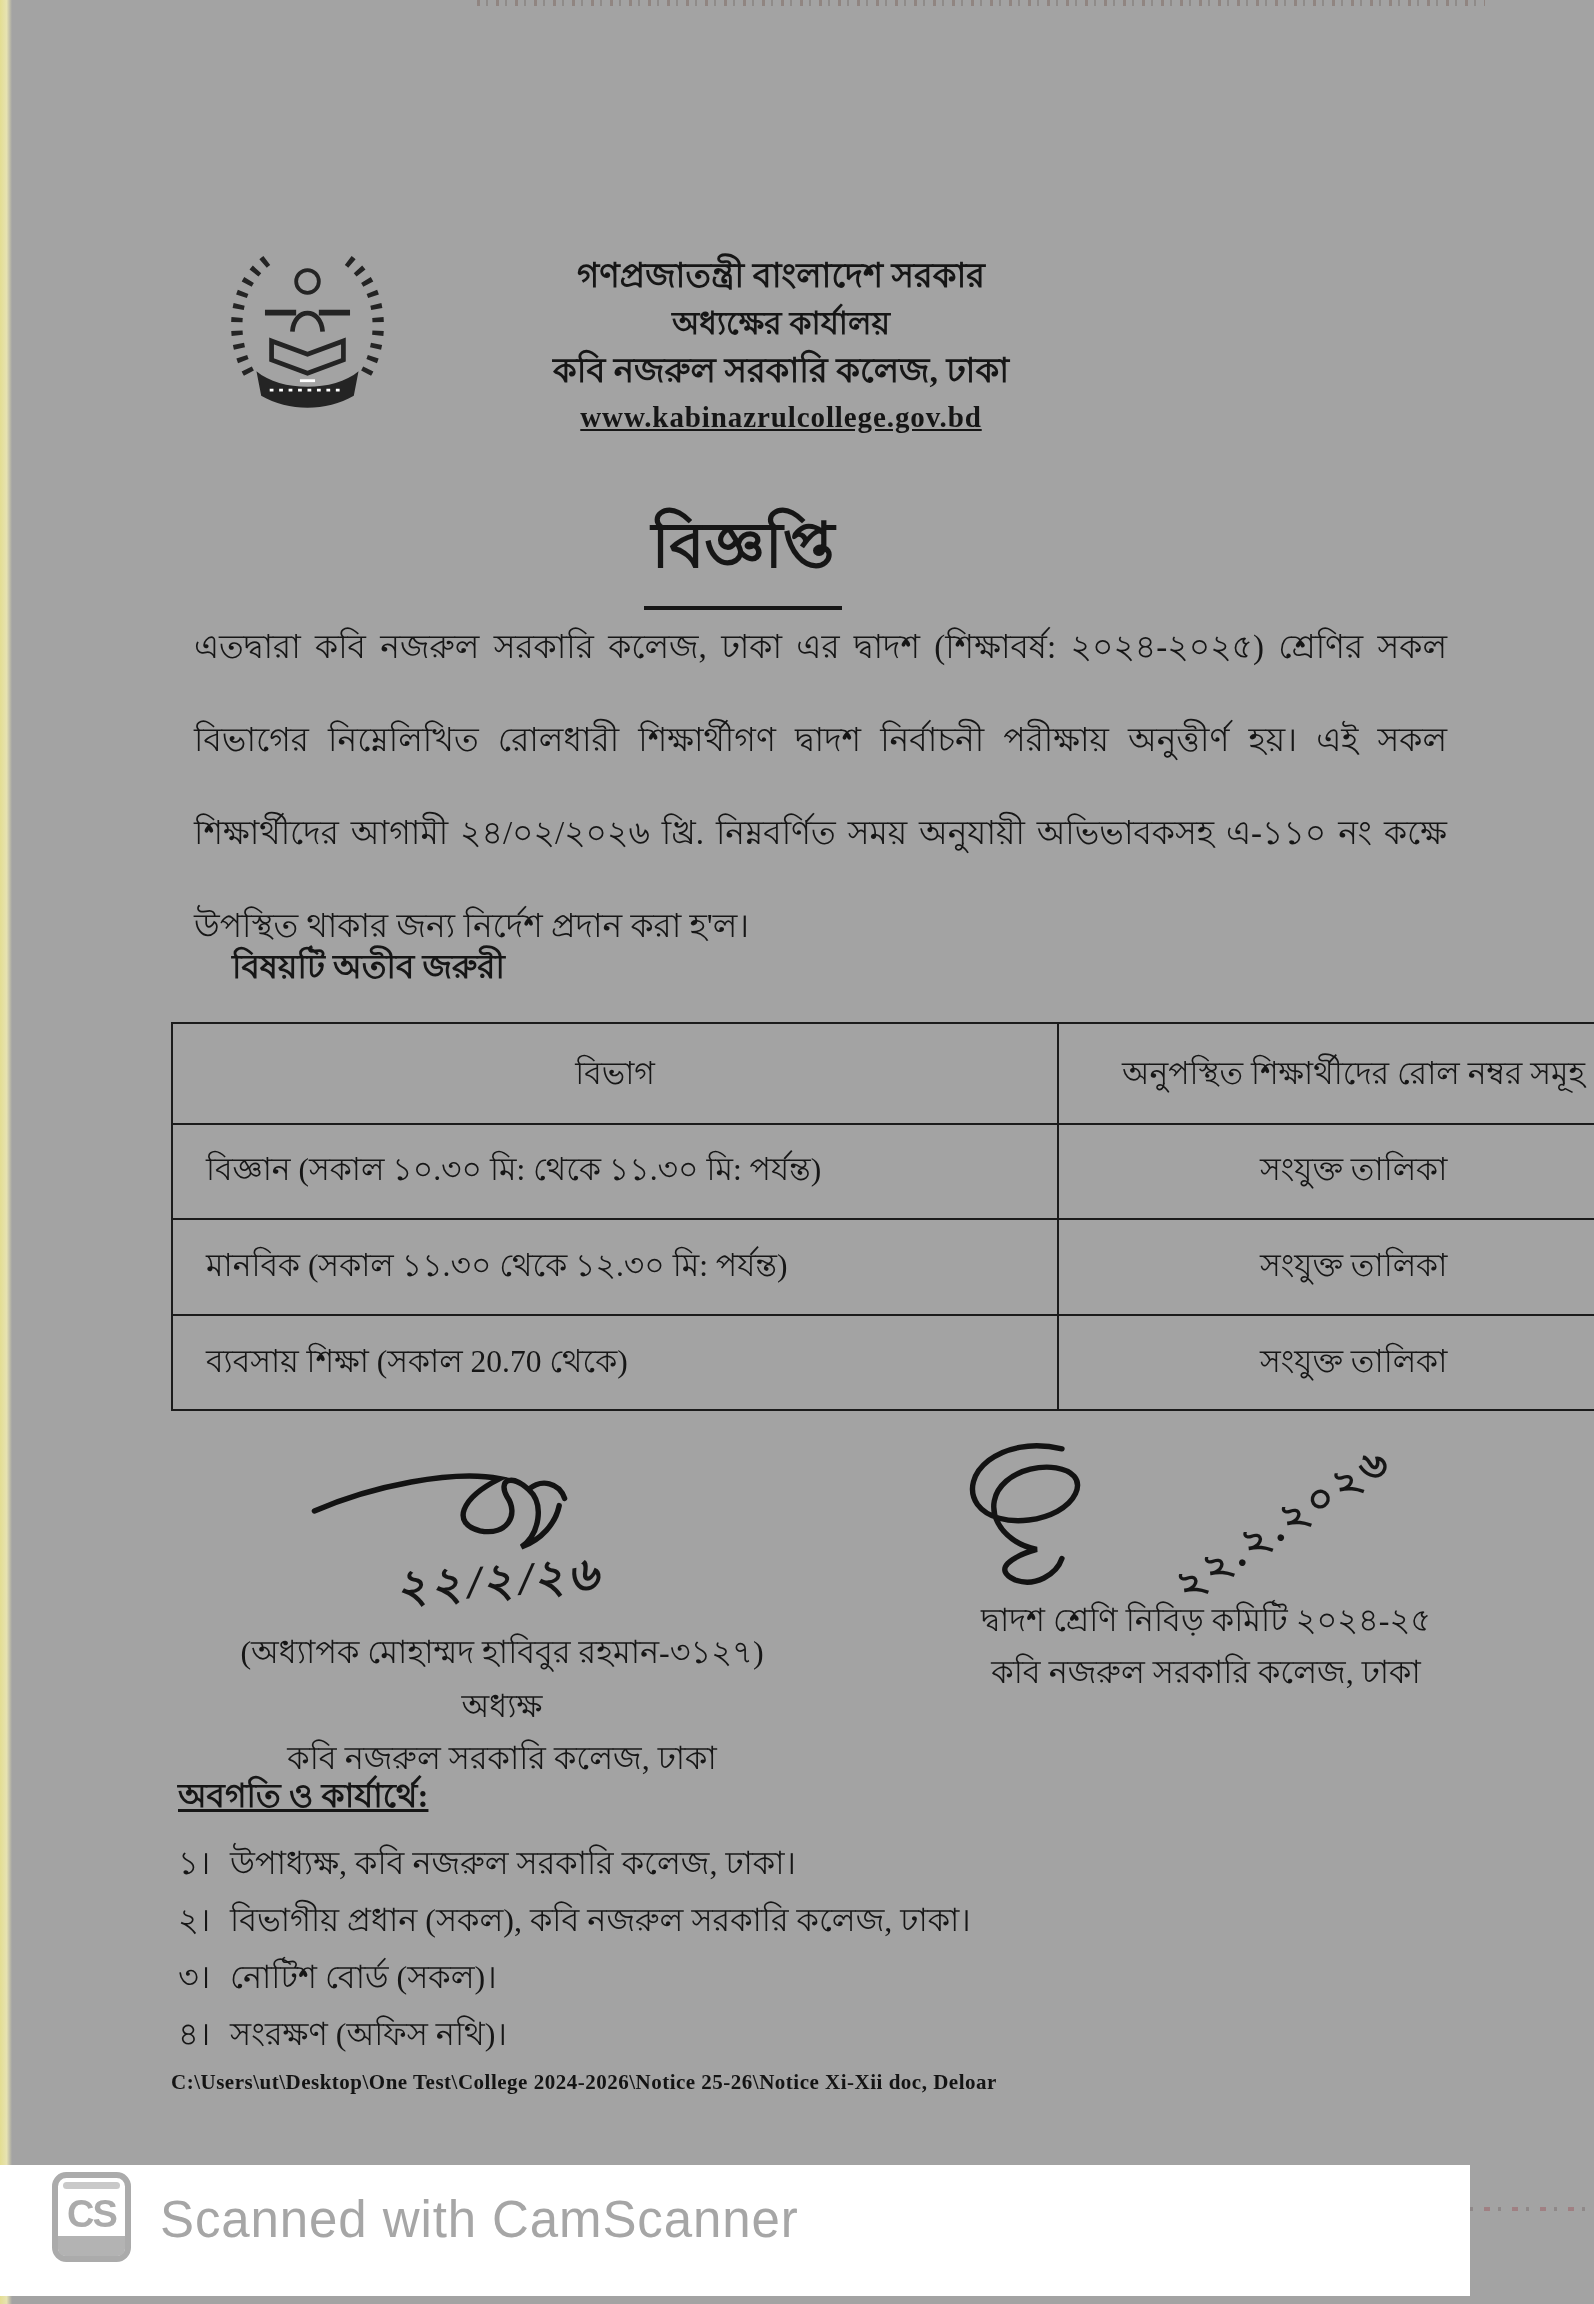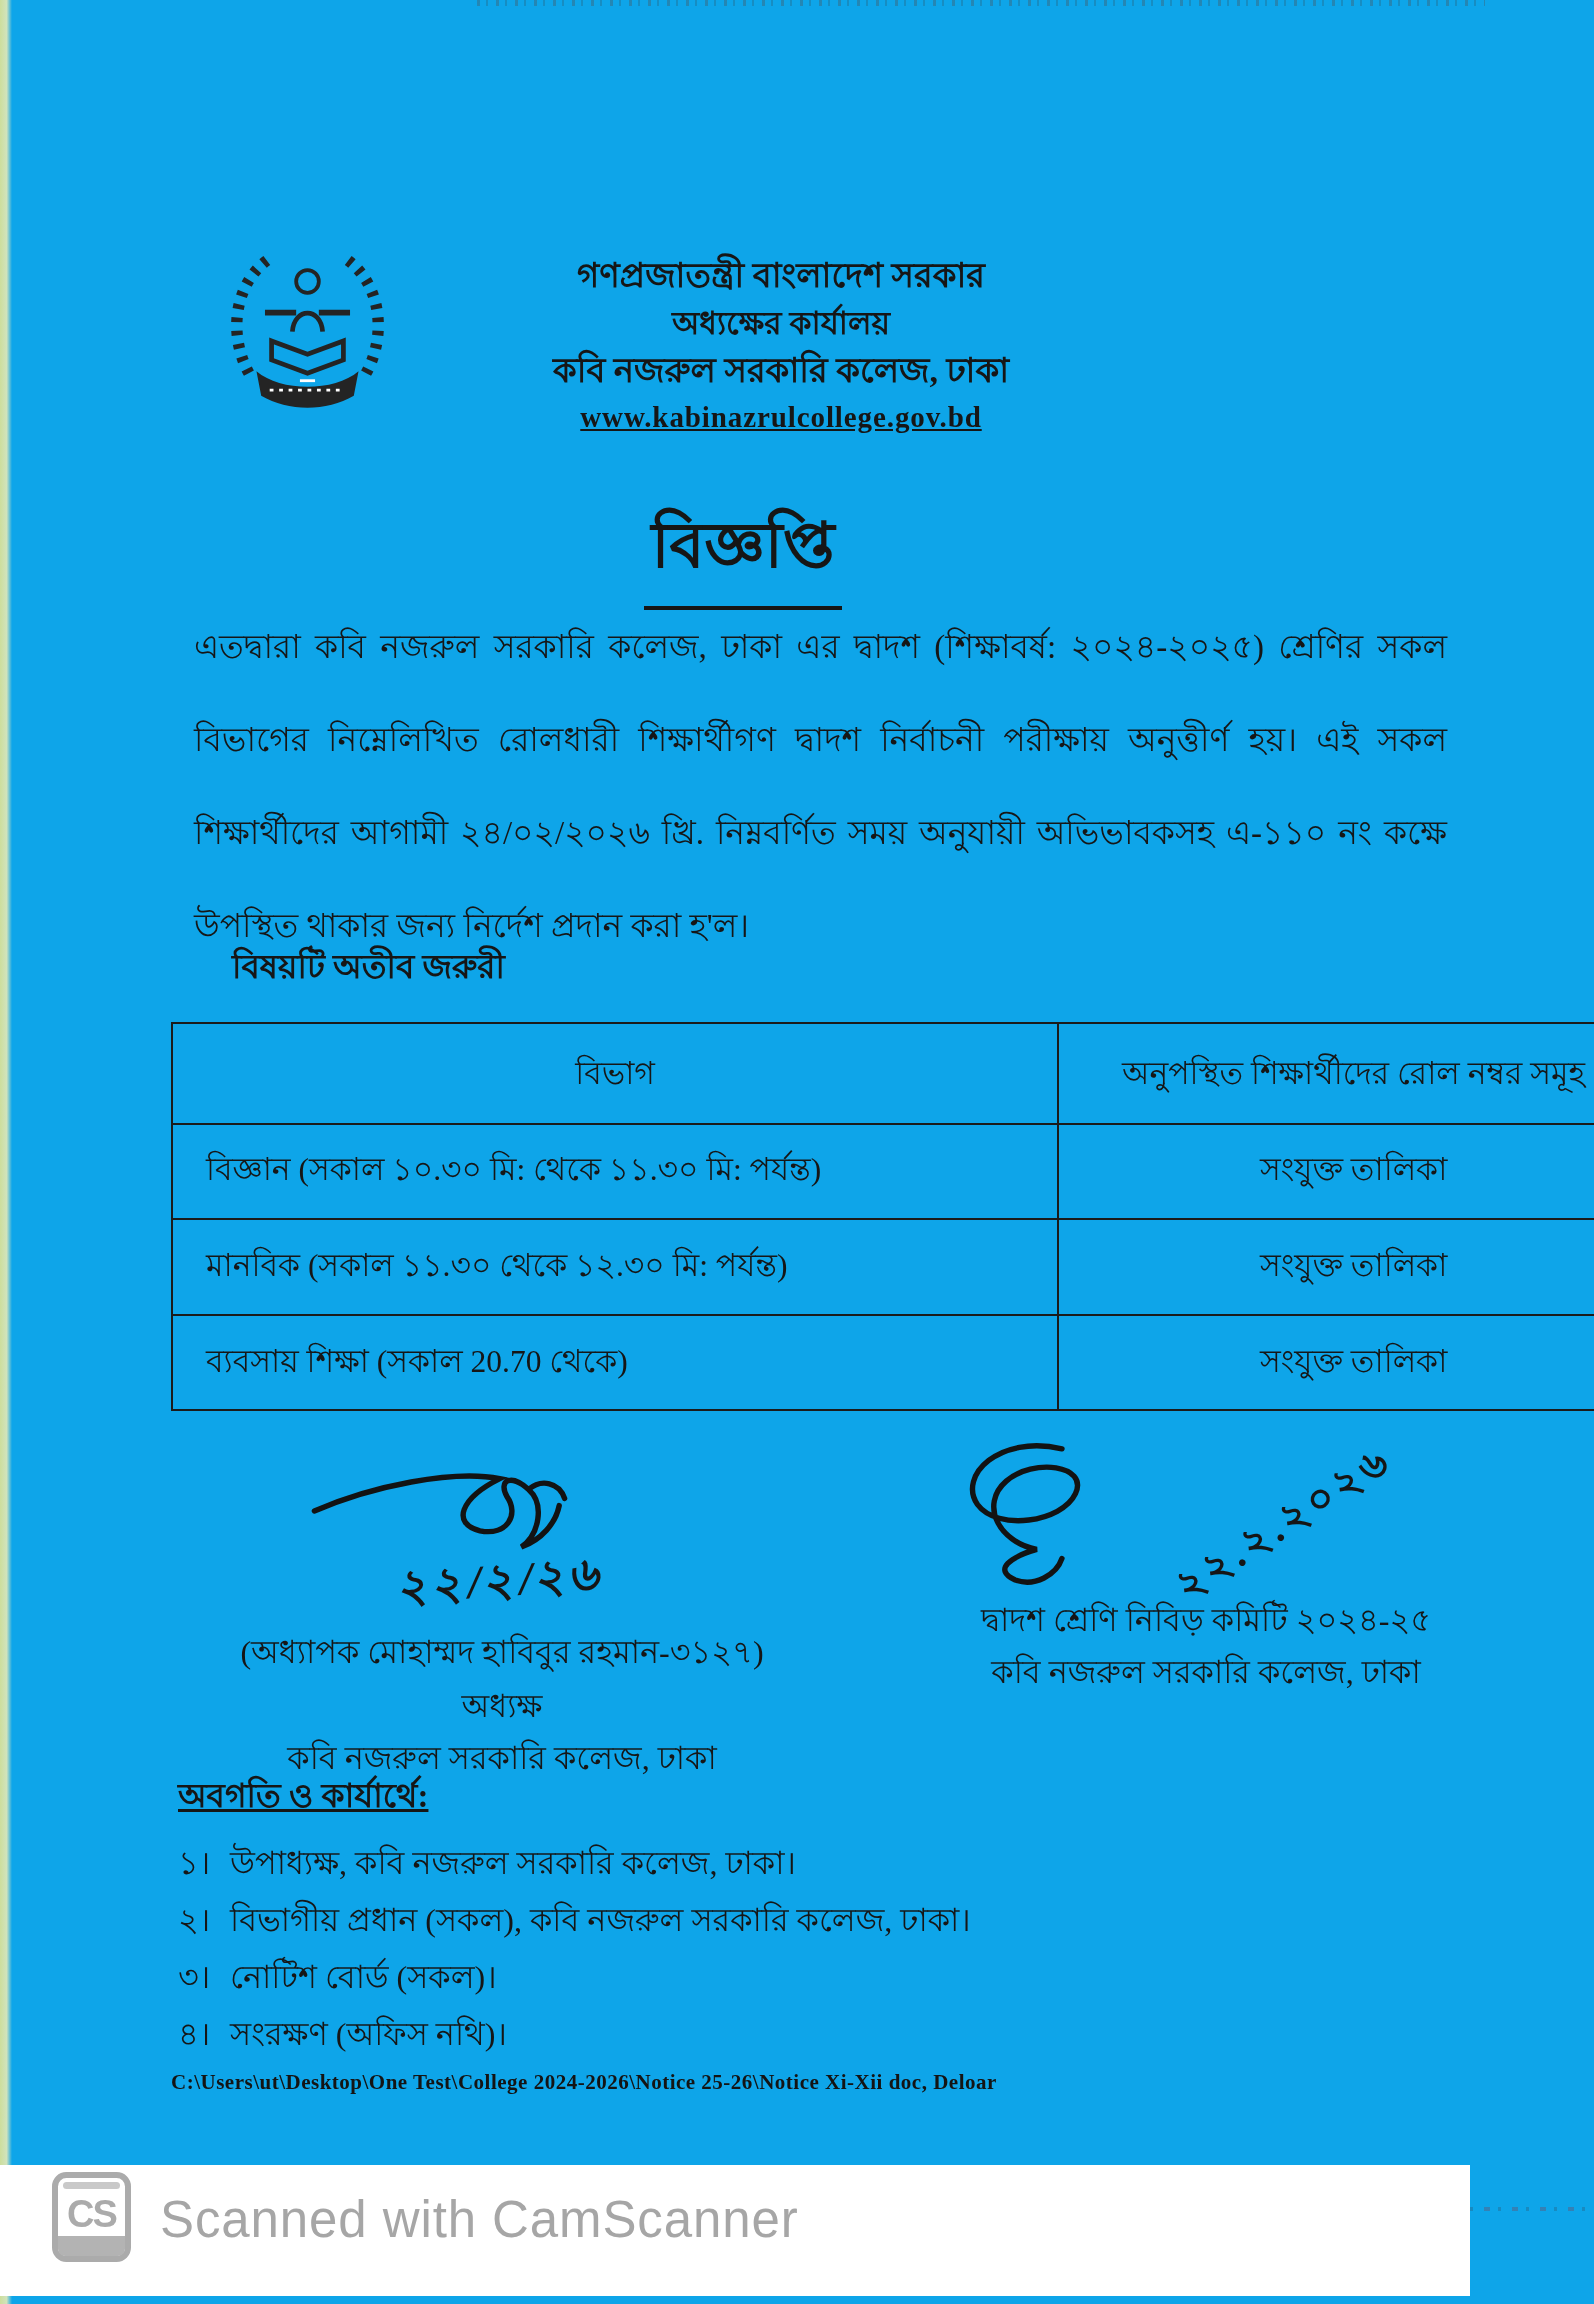--- a/index.html
+++ b/index.html
@@ -1,19 +1,19 @@
 <!DOCTYPE html>
 <html style="font-size:14.4px"><head>
 <meta charset="utf-8">
 <style>
   html,body{margin:0;padding:0;background:#ffffff;}
   .page{
     position:relative;
     width:1594px;height:2304px;
-    background:#0ea5e9;
+    background:#a3a3a3;
     font-family:"Liberation Serif", serif;
     color:#161616;
     overflow:hidden;
   }
   
   .edge-strip{position:absolute;left:0;top:0;width:11.7px;height:2304px;
     background:linear-gradient(90deg,#efe88f 0%, #f3eeb4 55%, rgba(243,238,180,0) 100%);opacity:.85;}
   .top-noise{position:absolute;top:0;left:477px;width:1008px;height:6.3px;opacity:.55;
     background:repeating-linear-gradient(90deg, rgba(95,55,40,.5) 0 2.7px, transparent 2.7px 9px, rgba(60,40,30,.35) 9px 10.8px, transparent 10.8px 19px);}
   .red-noise-line{position:absolute;top:2207px;left:0;width:1594px;height:3.6px;opacity:.5;

